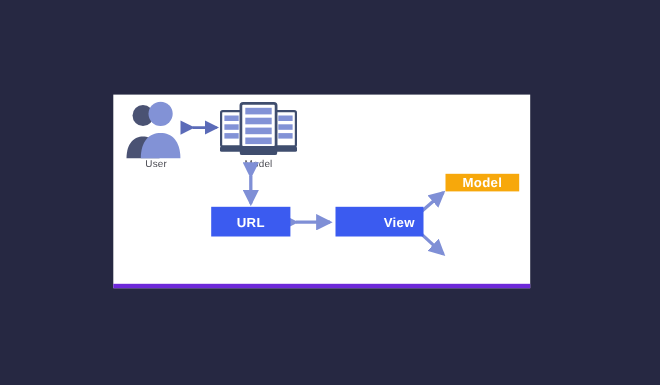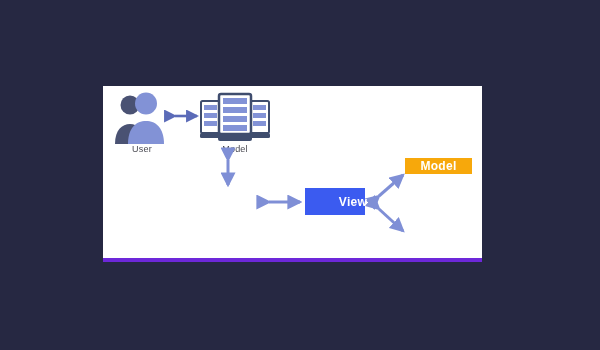--- a/index.html
+++ b/index.html
@@ -67,21 +67,21 @@
     color: #ffffff;
     font-weight: bold;
     font-size: 12px;
     letter-spacing: .3px;
     box-sizing: border-box;
   }
   .box.blue   { background: #3b5bf0; }
   .box.orange { background: #f7a80b; }
 
   #box-url      { left: 89px;  top: 102px; width: 72px; height: 27px; }
-  #box-view     { left: 202px; top: 102px; width: 60px; height: 27px; padding-left: 36px; }
+  #box-view     { left: 202px; top: 102px; width: 80px; height: 27px; padding-left: 36px; }
   #box-model    { left: 302px; top: 72px;  width: 67px; height: 16px; }
   #box-template { left: 302px; top: 140px; width: 72px; height: 24px; }
 
   
   #arrow-layer {
     position: absolute;
     left: 0; top: 0;
     width: 379px;
     height: 176px;
     pointer-events: none;
@@ -143,17 +143,18 @@
 
       <line x1="125" y1="74" x2="125" y2="99" stroke="#7f8fd6" stroke-width="3" marker-start="url(#ah)" marker-end="url(#ah)"></line>
 
       <line x1="166" y1="116" x2="197" y2="116" stroke="#7f8fd6" stroke-width="3" marker-start="url(#ah)" marker-end="url(#ah)"></line>
 
       <line x1="276" y1="110" x2="300" y2="89" stroke="#7f8fd6" stroke-width="3" marker-start="url(#ah)" marker-end="url(#ah)"></line>
 
       <line x1="276" y1="123" x2="300" y2="145" stroke="#7f8fd6" stroke-width="3" marker-start="url(#ah)" marker-end="url(#ah)"></line>
     </svg>
 
+    <div class="box blue" id="box-url">URL</div>
     <div class="box blue" id="box-view">View</div>
     <div class="box orange" id="box-model">Model</div>
 
   </div>
 </div>
 
 </body></html>

